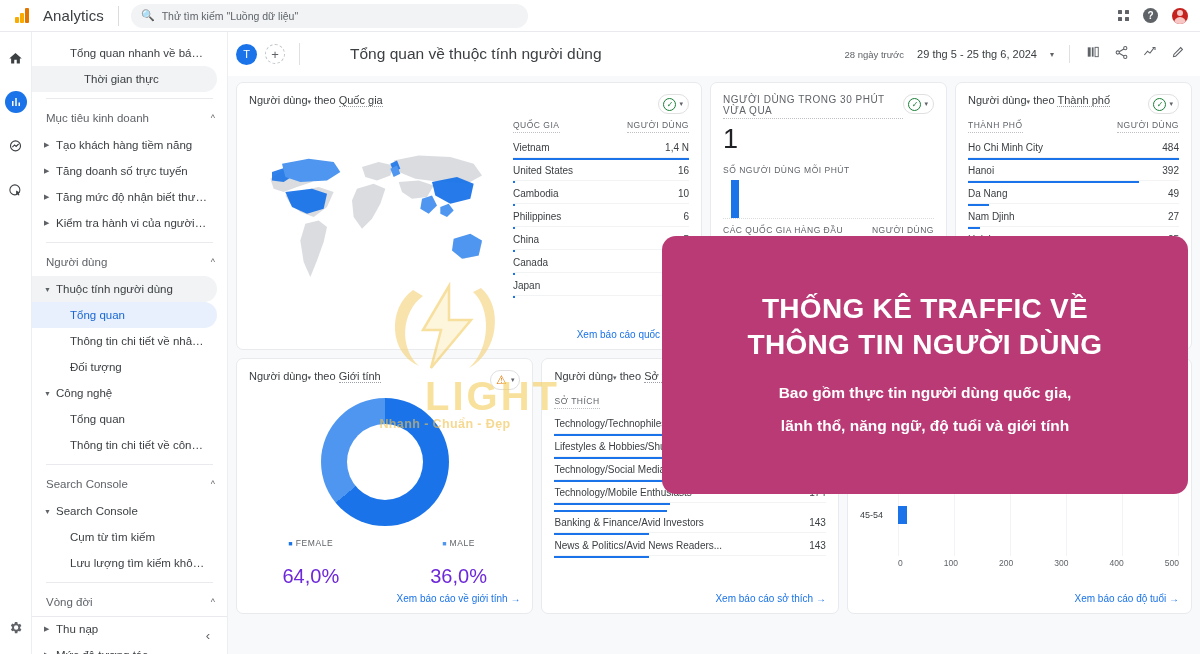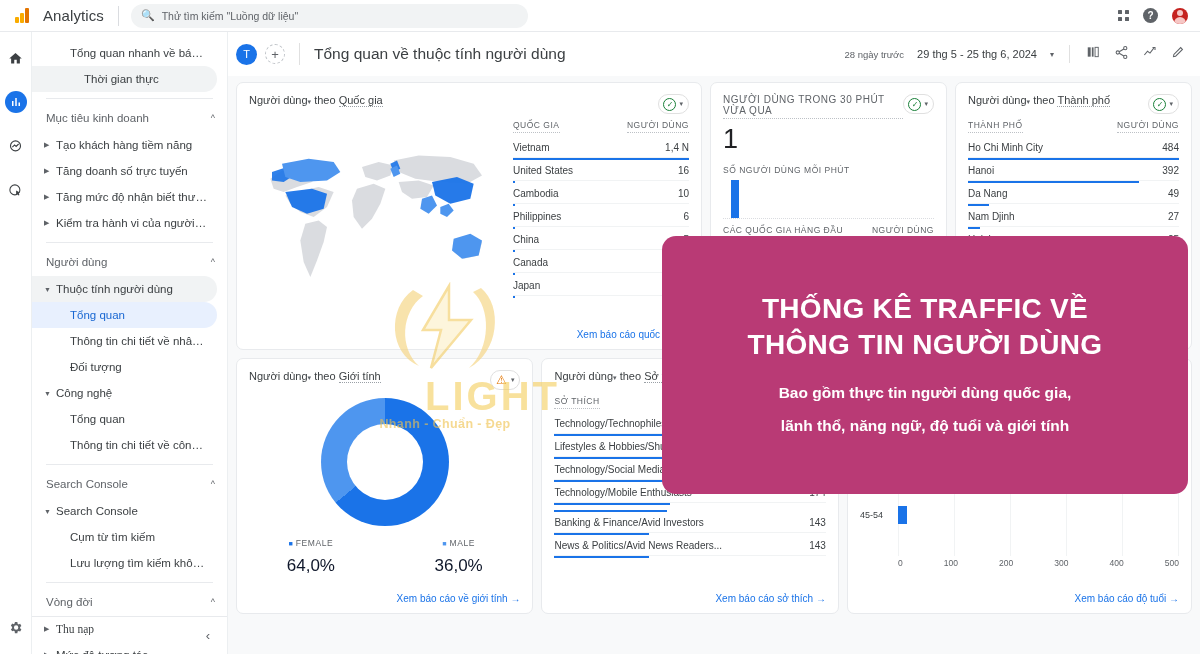--- a/index.html
+++ b/index.html
@@ -66,21 +66,21 @@
   .tri { font-size: 7px; color: #5f6368; width: 12px; flex: none; }
   .tri.down { font-size: 7px; }
   .nav-foot { position: absolute; bottom: 0; left: 0; width: 196px; height: 38px; border-top: 1px solid #e8eaed; display: flex; align-items: center; justify-content: flex-end; padding-right: 18px; }
 
   
   .main { position: absolute; top: 32px; left: 228px; width: 972px; height: 622px; background: #fff; overflow: hidden; }
   .main-head { height: 44px; display: flex; align-items: center; padding: 0 14px 0 8px; }
   .t-badge { width: 21px; height: 21px; border-radius: 50%; background: #1a73e8; color: #fff; font-size: 11px; display: flex; align-items: center; justify-content: center; font-weight: 500; }
   .plus-badge { width: 20px; height: 20px; border-radius: 50%; border: 1px dashed #bdc1c6; color: #5f6368; font-size: 13px; display: flex; align-items: center; justify-content: center; margin-left: 8px; }
   .head-div { width: 1px; height: 22px; background: #e0e0e0; margin: 0 14px; }
-  .page-title { font-size: 15.5px; color: #3c4043; }
+  .page-title { font-size: 15.5px; color: #3c4043; margin-left: 36px; }
   .head-tools { margin-left: auto; display: flex; align-items: center; gap: 13px; color: #5f6368; }
   .range-ago { font-size: 9.5px; color: #5f6368; }
   .range-val { font-size: 11px; color: #3c4043; }
   .range-caret { font-size: 8px; color: #5f6368; }
   .tool-div { width: 1px; height: 18px; background: #e0e0e0; margin: 0 2px; }
 
   .board { position: absolute; top: 44px; left: 0; width: 972px; height: 578px; background: #f8f9fa; padding: 6px 8px; }
   .row { display: flex; gap: 8px; }
   .card { background: #fff; border: 1px solid #e8eaed; border-radius: 7px; position: relative; }
   .card-hd { display: flex; align-items: flex-start; padding: 11px 12px 0 12px; }
@@ -116,21 +116,21 @@
   .donut-wrap { display: flex; align-items: center; justify-content: center; padding-top: 8px; }
   .donut { width: 128px; height: 128px; border-radius: 50%;
     background: conic-gradient(#1a73e8 0deg 230.4deg, #4e96ef 230.4deg 360deg);
     display: flex; align-items: center; justify-content: center; }
   .donut-hole { width: 76px; height: 76px; border-radius: 50%; background: #fff; }
   .legend-row { display: flex; justify-content: space-around; margin-top: 12px; }
   .lg { text-align: center; }
   .lg .k { font-size: 8.5px; color: #5f6368; letter-spacing: .6px; }
   .lg .k::before { content: "■ "; color: #1a73e8; font-size: 7px; }
   .lg .k.m::before { color: #4e96ef; }
-  .lg .v { font-size: 17px; color: #0f172a; font-weight: 300; margin-top: 8px; }
+  .lg .v { font-size: 20px; color: #6d28d9; font-weight: 300; margin-top: 17px; }
 
   
   .age-plot { position: relative; padding: 4px 12px 0 12px; height: 150px; }
   .age-row { display: flex; align-items: center; height: 30px; }
   .age-lbl { width: 38px; font-size: 9px; color: #3c4043; flex: none; }
   .age-bar { height: 18px; background: #1a73e8; }
   .age-axis { display: flex; justify-content: space-between; font-size: 8.5px; color: #5f6368; padding: 2px 12px 0 50px; }
   .grid-lines { position: absolute; left: 50px; right: 12px; top: 0; bottom: 0; display: flex; justify-content: space-between; pointer-events: none; }
   .grid-lines i { width: 1px; background: #f1f3f4; }
 
@@ -283,21 +283,21 @@
           <span class="lbl">Cụm từ tìm kiếm</span>
         </div>
         <div class="nav-item" style="padding-left:38px;">
           <span class="lbl">Lưu lượng tìm kiếm không ...</span>
         </div>
         <div class="nav-hr"></div>
         <div class="nav-sec">
           <span>Vòng đời</span>
           <span class="chev">^</span>
         </div>
-        <div class="nav-item" style="padding-left:12px;font-family:Liberation Serif, serif;">
+        <div class="nav-item" style="padding-left:12px;">
           <span class="tri">▶</span>
           <span class="lbl">Thu nạp</span>
         </div>
         <div class="nav-item" style="padding-left:12px;">
           <span class="tri">▶</span>
           <span class="lbl">Mức độ tương tác</span>
         </div>
       </div>
 
     <div class="nav-foot">

